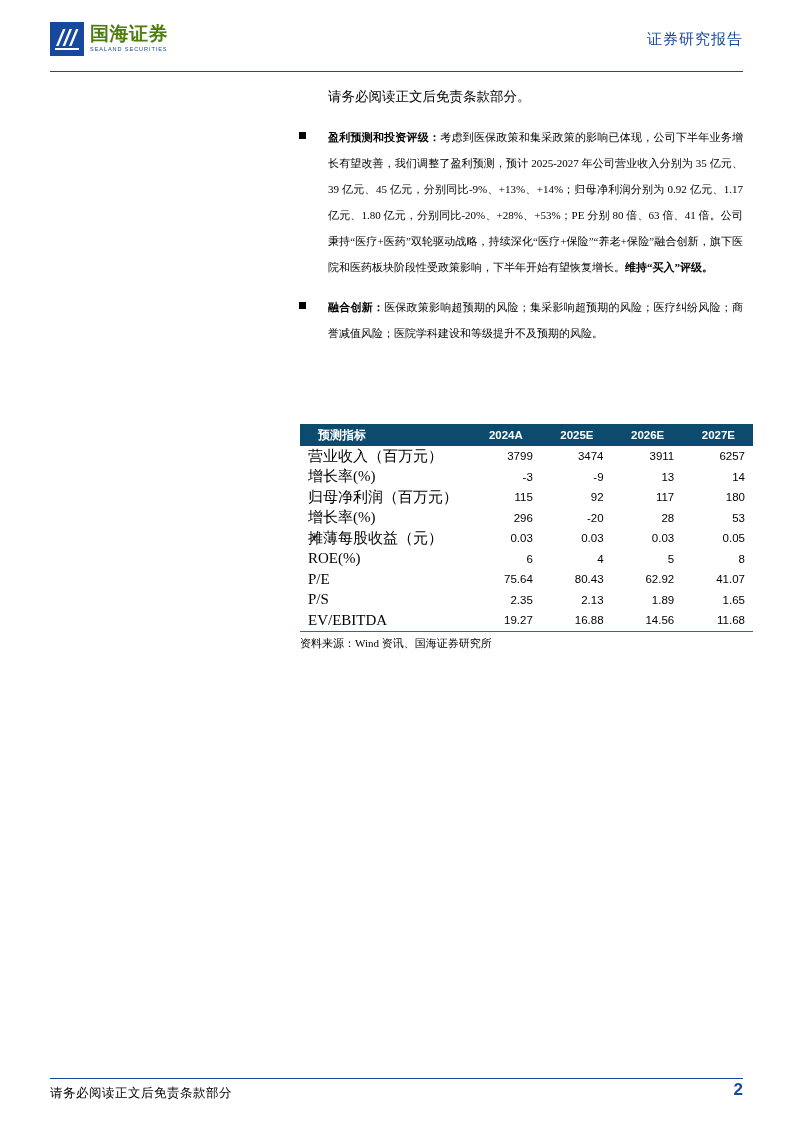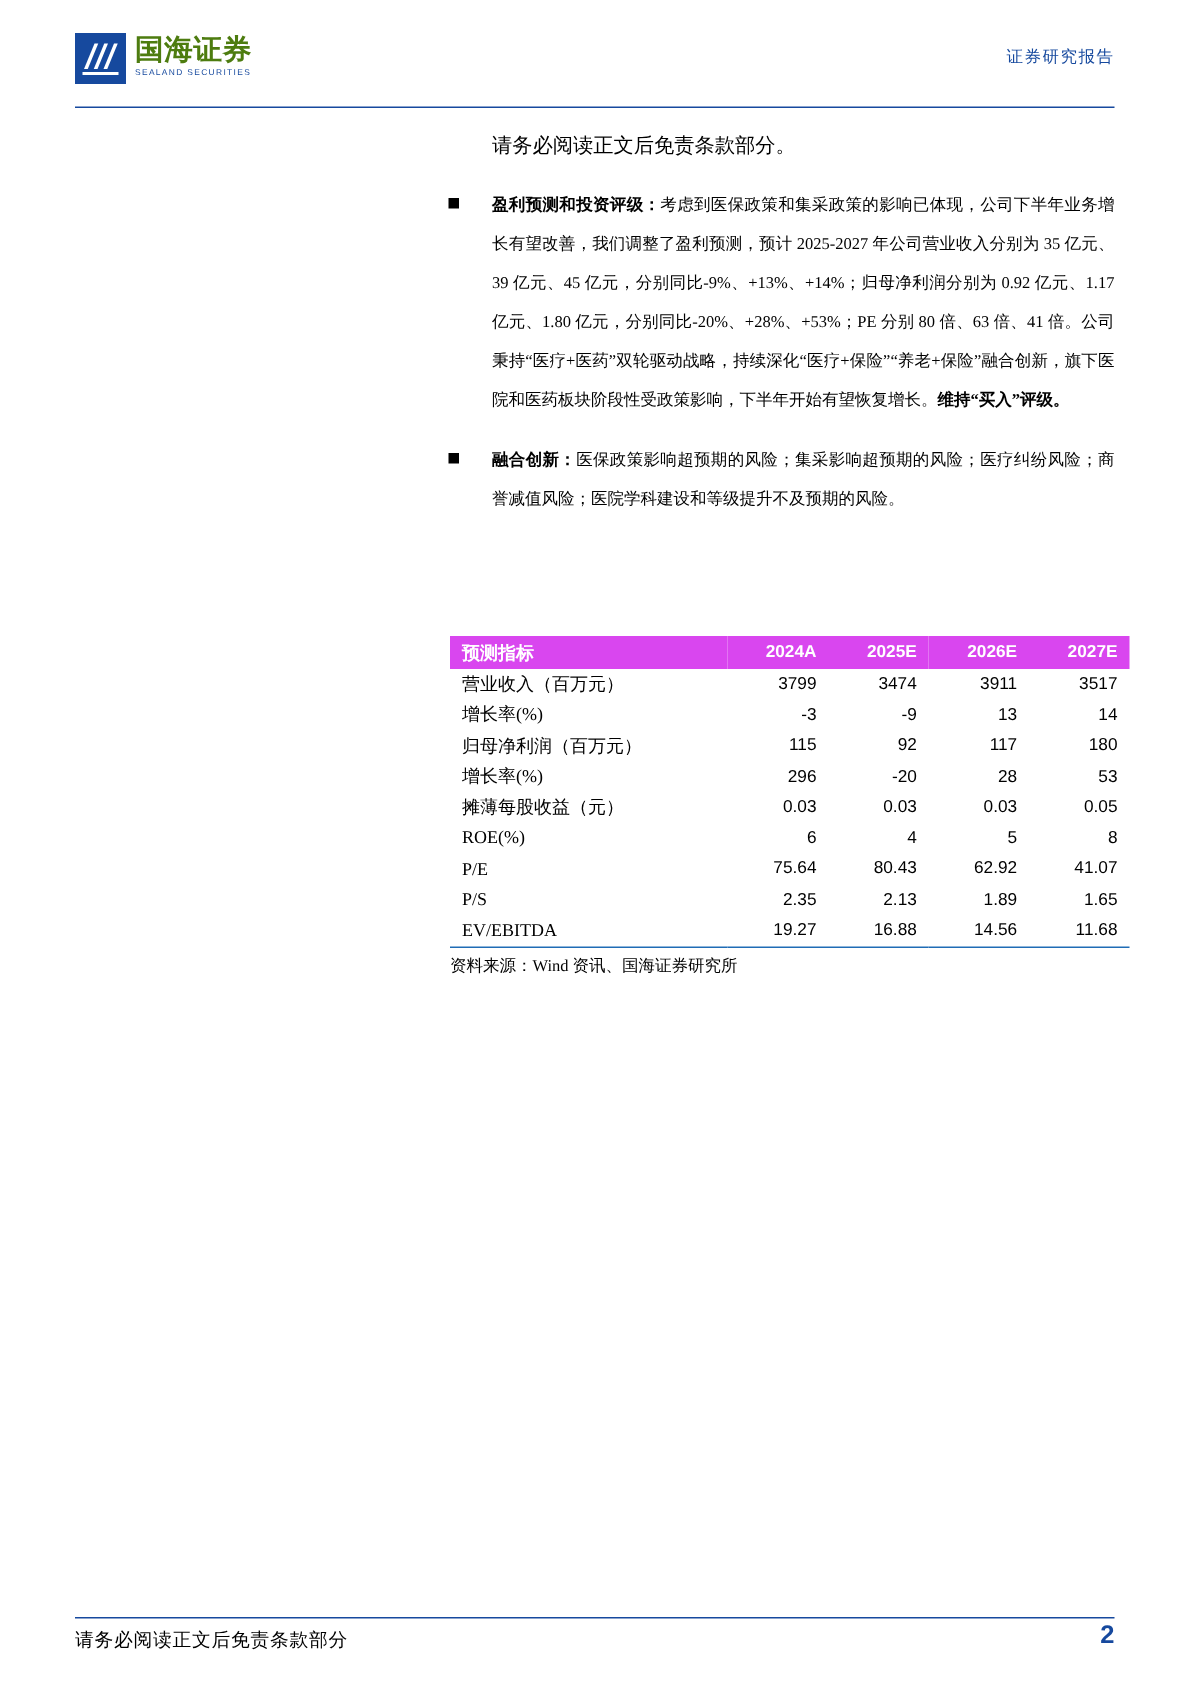--- a/index.html
+++ b/index.html
@@ -62,21 +62,21 @@
     color: #16499e;
     letter-spacing: 0.9px;
     line-height: 9px;
     white-space: nowrap;
   }
   .header-right {
     position: absolute;
     right: 0;
     top: 8px;
     font-family: "Liberation Serif", serif;
-    font-size: 11px;
+    font-size: 15px;
     color: #16499e;
     letter-spacing: 1px;
   }
   .header-rule {
     position: absolute;
     left: 50px;
     top: 71px;
     width: 693px;
     height: 1px;
     background: #16499e;
@@ -130,46 +130,46 @@
     left: 300px;
     top: 424px;
     width: 453px;
   }
   table.fin {
     border-collapse: collapse;
     width: 453px;
     font-family: "Liberation Sans", sans-serif;
   }
   table.fin thead th {
-    background: #d946ef;
+    background: #0c4a6e;
     color: #ffffff;
     font-size: 11.5px;
     font-weight: bold;
     height: 22px;
-    padding: 0 8px;
+    padding: 0 18px;
     text-align: right;
     white-space: nowrap;
   }
   table.fin thead th.first {
     text-align: left;
     font-family: "Liberation Serif", serif;
     font-size: 12px;
   }
   table.fin tbody td {
     font-size: 11.5px;
     color: #000000;
     height: 20.5px;
     padding: 0 8px;
     text-align: right;
     white-space: nowrap;
   }
   table.fin tbody td.first {
     text-align: left;
     font-family: "Liberation Serif", serif;
-    font-size: 12px;
+    font-size: 15px;
   }
   table.fin tbody tr.last td {
     border-bottom: 1.2px solid #1f6cb5;
   }
   .table-source {
     margin-top: 4px;
     font-family: "Liberation Serif", serif;
     font-size: 11px;
     color: #000000;
   }
@@ -255,21 +255,21 @@
           <th>2026E</th>
           <th>2027E</th>
         </tr>
       </thead>
       <tbody>
         <tr>
           <td class="first">营业收入（百万元）</td>
           <td>3799</td>
           <td>3474</td>
           <td>3911</td>
-          <td>3517</td>
+          <td>6257</td>
         </tr>
         <tr>
           <td class="first">增长率(%)</td>
           <td>-3</td>
           <td>-9</td>
           <td>13</td>
           <td>14</td>
         </tr>
         <tr>
           <td class="first">归母净利润（百万元）</td>

